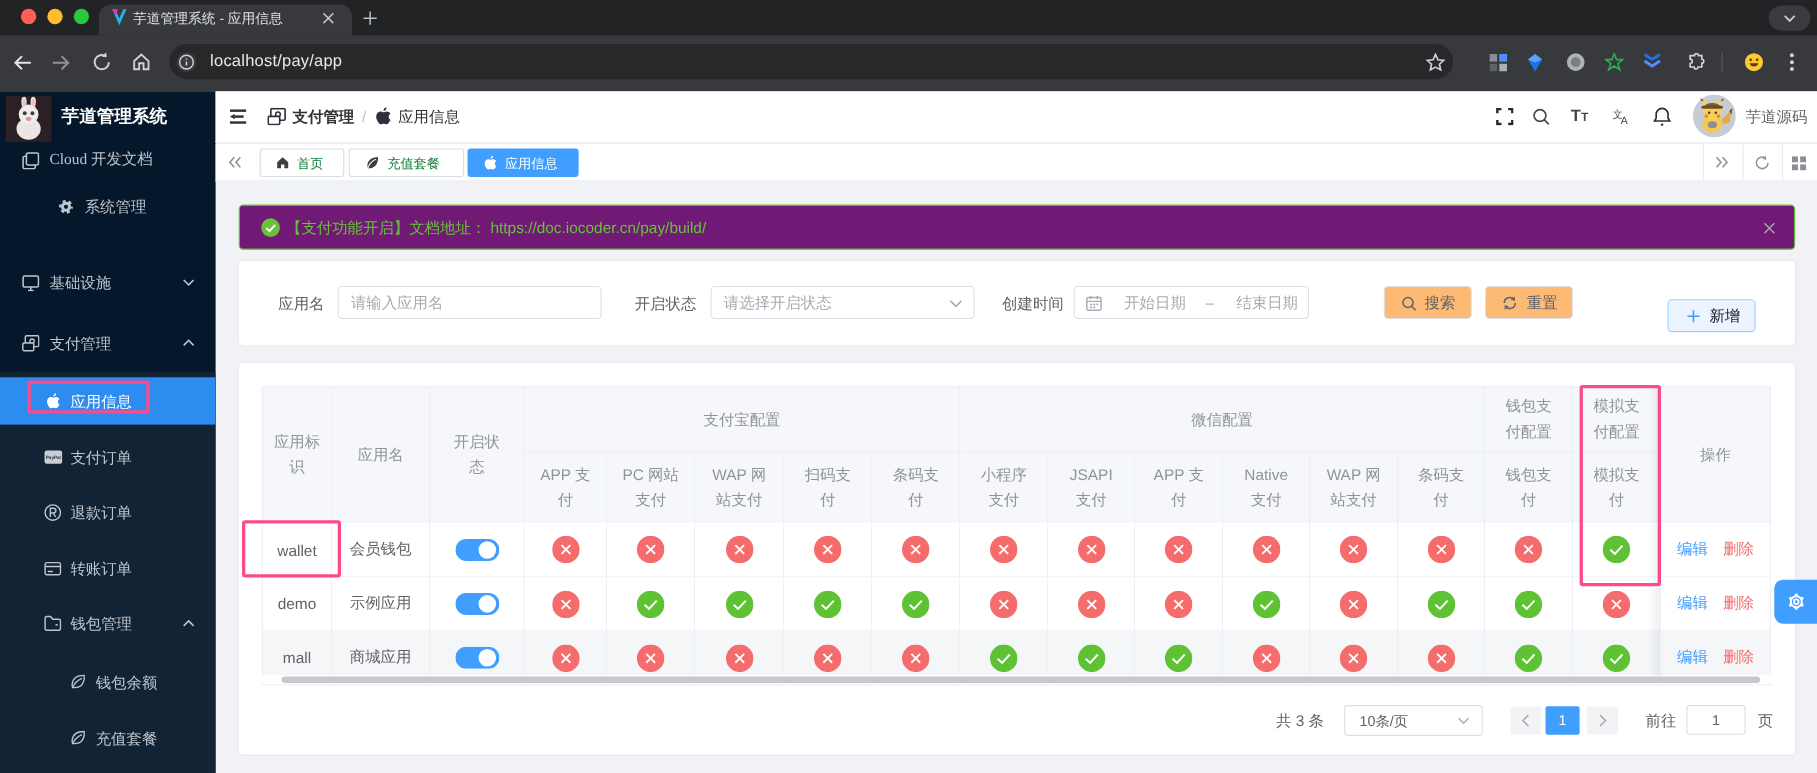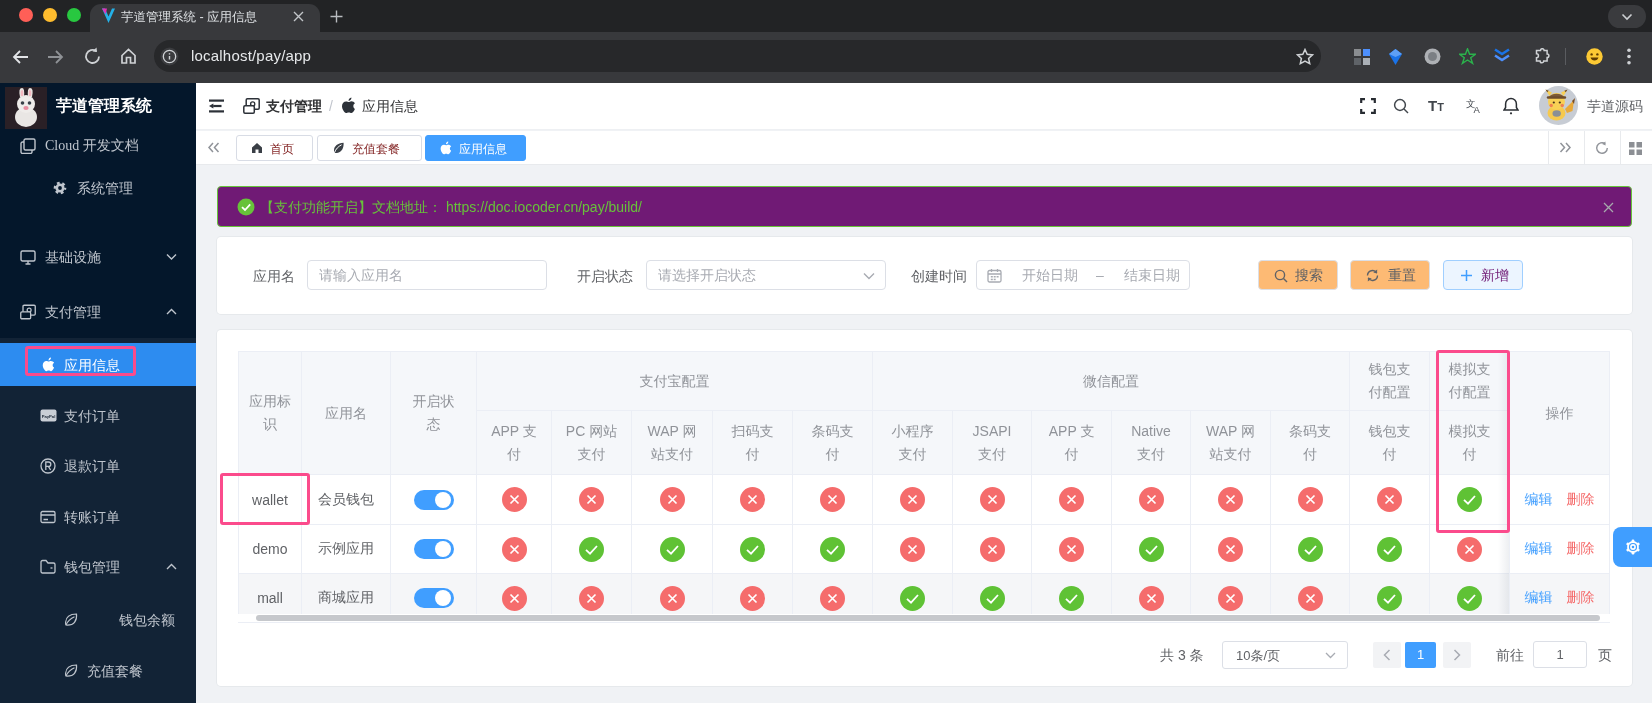--- a/index.html
+++ b/index.html
@@ -21,21 +21,21 @@
 
 #sidebar { left:0; top:83px; width:196px; height:620px; background:#04172b; overflow:hidden; }
 #submenu-bg { left:0; top:255px; width:196px; height:365px; background:#122336; }
 #side-active { left:0; top:260px; width:196px; height:43px; background:#2d8cf0; }
 .sitem { position:absolute; left:0; width:196px; color:#bfc5cd; font-size:14px; }
 #logo-title { left:56px; top:13px; color:#fff; font-size:16px; font-weight:bold; }
 
 
 #appheader { left:196px; top:83px; width:1456px; height:47px; background:#fff; border-bottom:1px solid #eef0f3; }
 #tabsbar { left:196px; top:131px; width:1456px; height:34px; background:#fff; border-bottom:1px solid #e8eaed; }
-.vtab { position:absolute; top:4px; height:26px; border:1px solid #d8dce5; border-radius:3px; background:#fff; color:#7f1d1d; font-size:12px; }
+.vtab { position:absolute; top:4px; height:26px; border:1px solid #d8dce5; border-radius:3px; background:#fff; color:#15803d; font-size:12px; }
 
 
 #alert { left:217px; top:186px; width:1415px; height:41px; background:#701a75; border:1px solid #67c23a; border-radius:4px; }
 
 
 .card { background:#fff; border-radius:4px; box-shadow:0 0 0 1px rgba(28,36,52,0.045); }
 #filtercard { left:217px; top:237px; width:1415px; height:77px; }
 #tablecard { left:217px; top:330px; width:1415px; height:356px; }
 
 .flabel { position:absolute; top:31px; color:#606266; font-size:14px; }
@@ -262,21 +262,21 @@
     <svg style="position:absolute;left:166px;top:6px;" width="11" height="8" viewBox="0 0 11 8">
           <path d="M1 6 L5.5 1.5 L10 6" stroke="#bfc5cd" stroke-width="1.4" fill="none"></path>
         </svg>
   </div>
 
   <div class="sitem" style="top:527px;height:20px;line-height:20px;">
     <svg style="position:absolute;left:63px;top:3px;" width="15" height="14" viewBox="0 0 15 14">
           <path d="M13.5 1 C7 1 3 4 2.6 9.2 C2.5 10.6 3 12 3 12 C6 12.2 9.8 11.6 11.5 9.3 C13.2 7 13.8 3.2 13.5 1 Z" stroke="#bfc5cd" stroke-width="1.2" fill="none"></path>
           <path d="M3 12 C5.2 7.2 8.7 5 11.5 3.8" stroke="#bfc5cd" stroke-width="1.2" fill="none"></path>
         </svg>
-    <span style="position:absolute;left:87px;margin-left:32px;">钱包余额</span>
+    <span style="position:absolute;left:87px;">钱包余额</span>
   </div>
 
   <div class="sitem" style="top:578px;height:20px;line-height:20px;">
     <svg style="position:absolute;left:63px;top:3px;" width="15" height="14" viewBox="0 0 15 14">
           <path d="M13.5 1 C7 1 3 4 2.6 9.2 C2.5 10.6 3 12 3 12 C6 12.2 9.8 11.6 11.5 9.3 C13.2 7 13.8 3.2 13.5 1 Z" stroke="#bfc5cd" stroke-width="1.2" fill="none"></path>
           <path d="M3 12 C5.2 7.2 8.7 5 11.5 3.8" stroke="#bfc5cd" stroke-width="1.2" fill="none"></path>
         </svg>
     <span style="position:absolute;left:87px;">充值套餐</span>
   </div>
 </div>
@@ -425,21 +425,21 @@
     <span style="position:absolute;left:36px;top:6px;">搜索</span>
   </div>
   <div class="fbtn" style="left:1133px;width:80px;">
     <svg style="position:absolute;left:14px;top:7px;" width="15" height="15" viewBox="0 0 15 15">
           <path d="M2.5 7.5 a5 5 0 0 1 9.3-2.5 M12.5 7.5 a5 5 0 0 1 -9.3 2.5" stroke="#606266" stroke-width="1.4" fill="none"></path>
           <path d="M12.2 1.5 L12 5.4 L8.3 4.6 Z" fill="#606266"></path>
           <path d="M2.8 13.5 L3 9.6 L6.7 10.4 Z" fill="#606266"></path>
         </svg>
     <span style="position:absolute;left:37px;top:6px;">重置</span>
   </div>
-  <div class="fbtn" style="left:1226px;width:80px;background:#ecf5ff;border-color:#a0cfff;color:#701a75;">
+  <div class="fbtn" style="left:1299px;width:80px;background:#ecf5ff;border-color:#a0cfff;color:#0f172a;margin-top:12px;">
     <svg style="position:absolute;left:16px;top:8px;" width="13" height="13" viewBox="0 0 13 13">
           <path d="M6.5 1 V12 M1 6.5 H12" stroke="#409eff" stroke-width="1.5"></path>
         </svg>
     <span style="position:absolute;left:37px;top:6px;">新增</span>
   </div>
 </div>
 
 <div class="abs card" id="tablecard">
   <table id="tbl">
     <colgroup>

